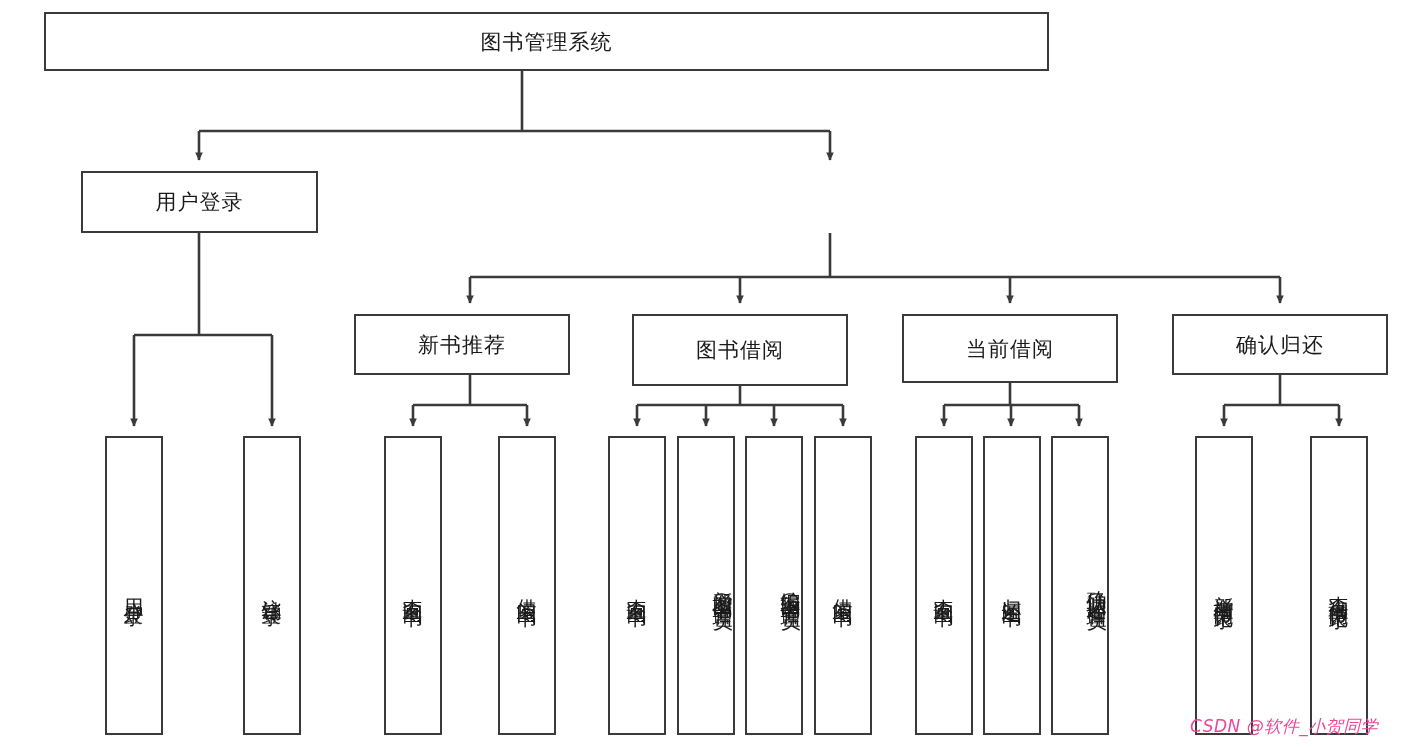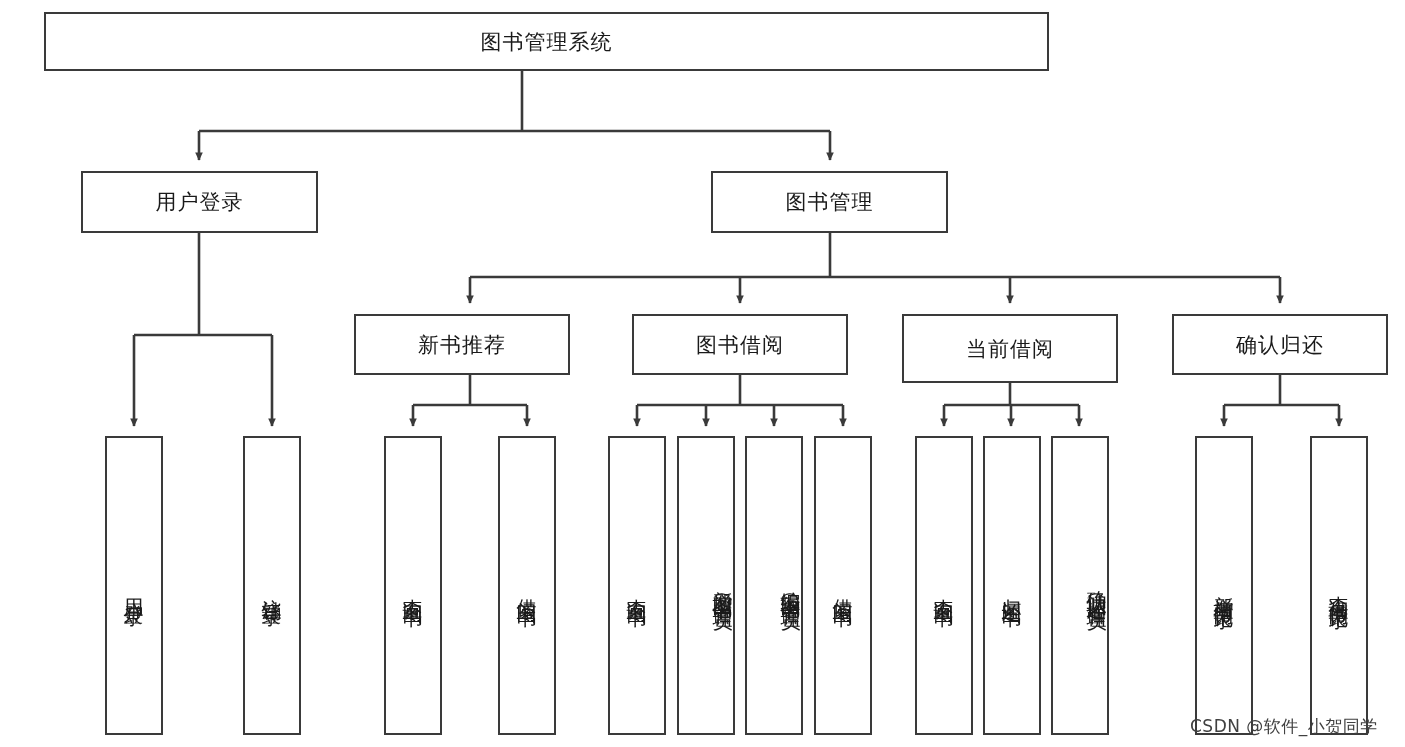--- a/index.html
+++ b/index.html
@@ -45,25 +45,26 @@
     line-height: 1;
     padding-top: 6px;
     align-items: flex-start;
     justify-content: center;
   }
   .node.vert.center {
     align-items: center;
   }
   .watermark {
     position: absolute;
-    color: #404040;
+    color: #ec4899;
     font-size: 17px;
     white-space: nowrap;
     letter-spacing: 0.5px;
     pointer-events: none;
+    font-style: italic;
   }
 </style>
 </head>
 <body>
 
 <div id="canvas">
 
   <svg class="edges" viewBox="0 0 1405 747" xmlns="http://www.w3.org/2000/svg">
     <defs>
       <marker id="arrow" markerWidth="9" markerHeight="9" refX="4.2" refY="7.6" orient="0" markerUnits="userSpaceOnUse">
@@ -114,28 +115,25 @@
     </g>
   </svg>
 
   <div class="node horiz" style="left:20px; top:12px; width:1005px; height:59px;margin-left:24px;">
     <span>图书管理系统</span>
   </div>
 
   <div class="node horiz" style="left:81px; top:171px; width:237px; height:62px;">
     <span>用户登录</span>
   </div>
-  <div class="node horiz" style="left:711px; top:171px; width:237px; height:62px;">
-    <span>图书管理</span>
-  </div>
 
   <div class="node horiz" style="left:354px; top:314px; width:216px; height:61px;">
     <span>新书推荐</span>
   </div>
-  <div class="node horiz" style="left:632px; top:314px; width:216px; height:61px;">
+  <div class="node horiz" style="left:632px; top:314px; width:216px; height:72px;">
     <span>图书借阅</span>
   </div>
   <div class="node horiz" style="left:902px; top:314px; width:216px; height:69px;">
     <span>当前借阅</span>
   </div>
   <div class="node horiz" style="left:1172px; top:314px; width:216px; height:61px;">
     <span>确认归还</span>
   </div>
 
   <div class="node vert center" style="left:105px; top:436px; width:58px; height:299px;">

